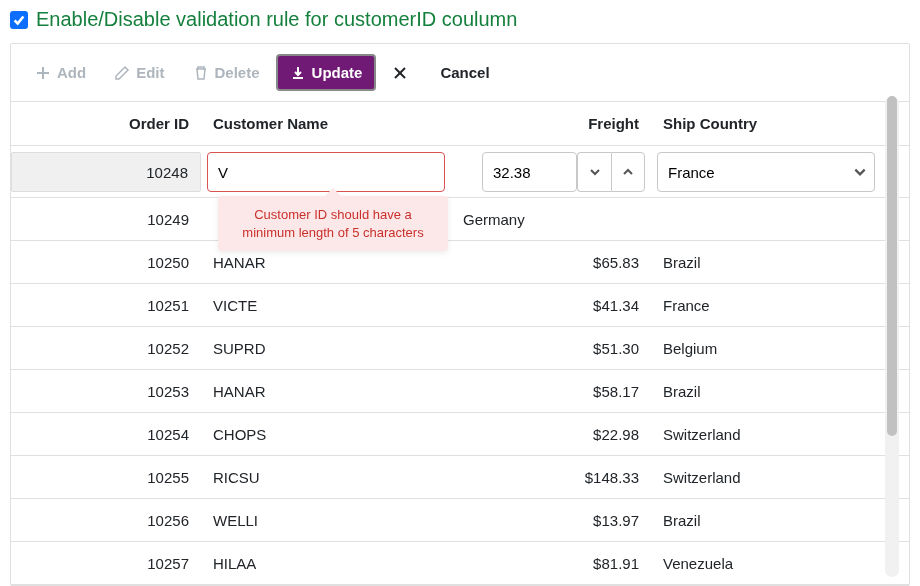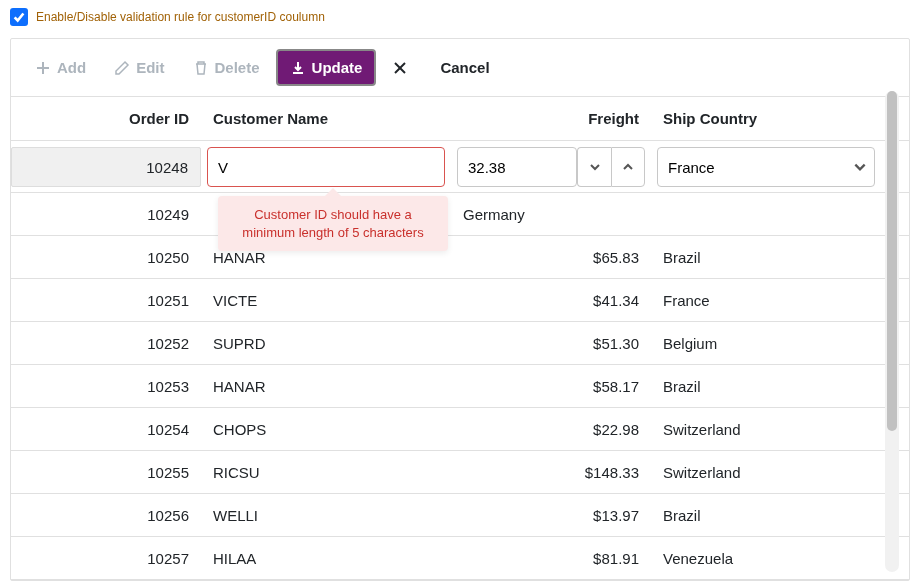--- a/index.html
+++ b/index.html
@@ -13,21 +13,21 @@
     overflow: hidden;
   }
   .page { padding: 8px 10px; }
   .check-row { display: flex; align-items: center; gap: 8px; margin-bottom: 12px; }
   .checkbox {
     width: 18px; height: 18px; border-radius: 3px;
     background: #0d6efd; display: flex; align-items: center; justify-content: center;
     cursor: pointer;
   }
   .checkbox svg { width: 14px; height: 14px; stroke: #fff; stroke-width: 3; fill: none; }
-  .check-label { font-size: 12px; color: #a16207; }
+  .check-label { font-size: 20px; color: #15803d; }
 
   .grid { border: 1px solid #e0e0e0; border-radius: 2px; }
   .toolbar {
     display: flex; align-items: center; gap: 4px;
     padding: 10px 12px; border-bottom: 1px solid #e0e0e0;
   }
   .tb-btn {
     display: inline-flex; align-items: center; gap: 6px;
     padding: 8px 12px; border-radius: 4px; cursor: pointer;
     font-size: 15px; background: transparent; border: none;
@@ -52,21 +52,21 @@
   .trow { height: 43px; }
   .trow.editing { background: #fff; height: 52px; padding: 2px 0; }
   .trow.editing .td { padding: 4px 6px; display:flex; align-items:center;}
   .trow.editing .orderid-cell { background: #f0f0f0; border:1px solid #ddd; border-radius:2px; height:40px; justify-content:flex-end; padding-right:12px;}
   .input {
     width: 100%; height: 40px; border: 1px solid #c8c8c8;
     border-radius: 4px; padding: 0 10px; font-size: 15px;
     font-family: inherit; outline: none;
   }
   .input.err { border-color: #d9534f; }
-  .num-wrap { display:flex; gap:0; width:100%; align-items:center; }
+  .num-wrap { display:flex; gap:0; width:100%; align-items:center;margin-left:25px; }
   .num-wrap .input { flex: 1; }
   .spin { display:flex; gap:0; }
   .spin-btn {
     width: 34px; height: 40px; border:1px solid #c8c8c8; background:#fff;
     display:flex;align-items:center;justify-content:center;cursor:pointer;
   }
   .spin-btn:first-child{border-right:none;border-radius:4px 0 0 4px;}
   .spin-btn:last-child{border-radius:0 4px 4px 0;}
   .spin-btn svg{width:12px;height:12px;stroke:#555;stroke-width:2;fill:none;}
   .select-wrap { position:relative; width:100%; }

